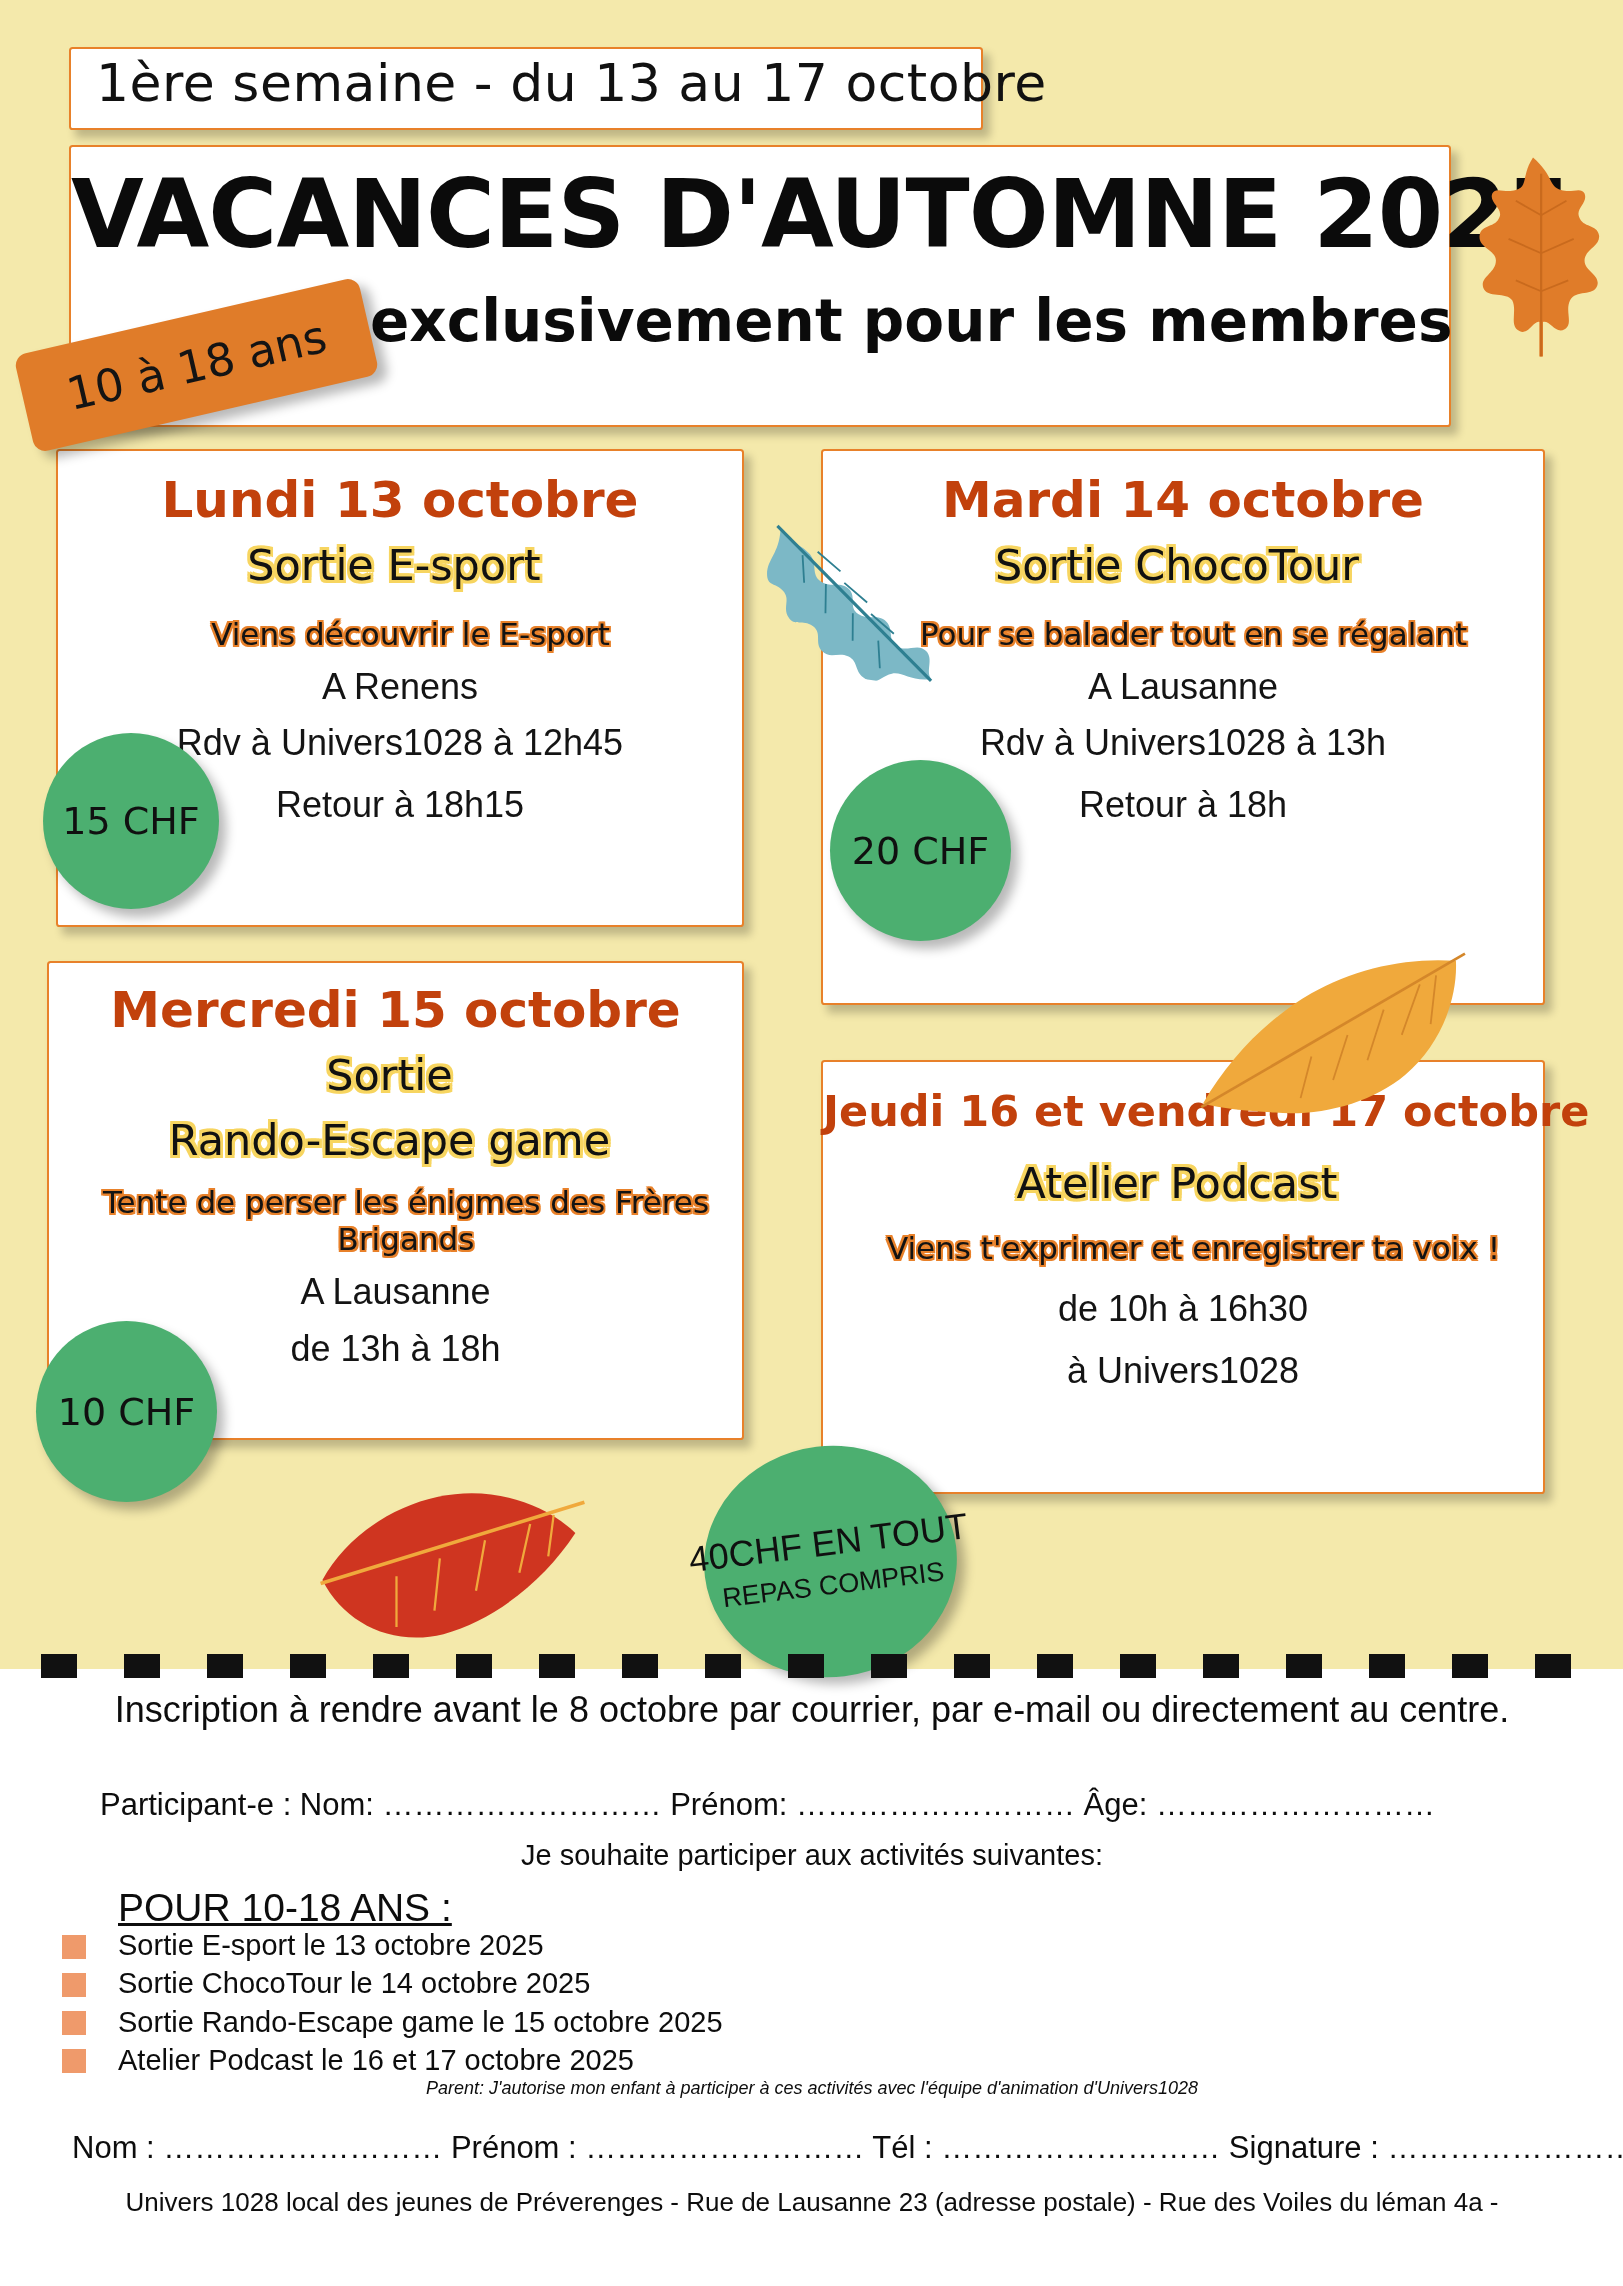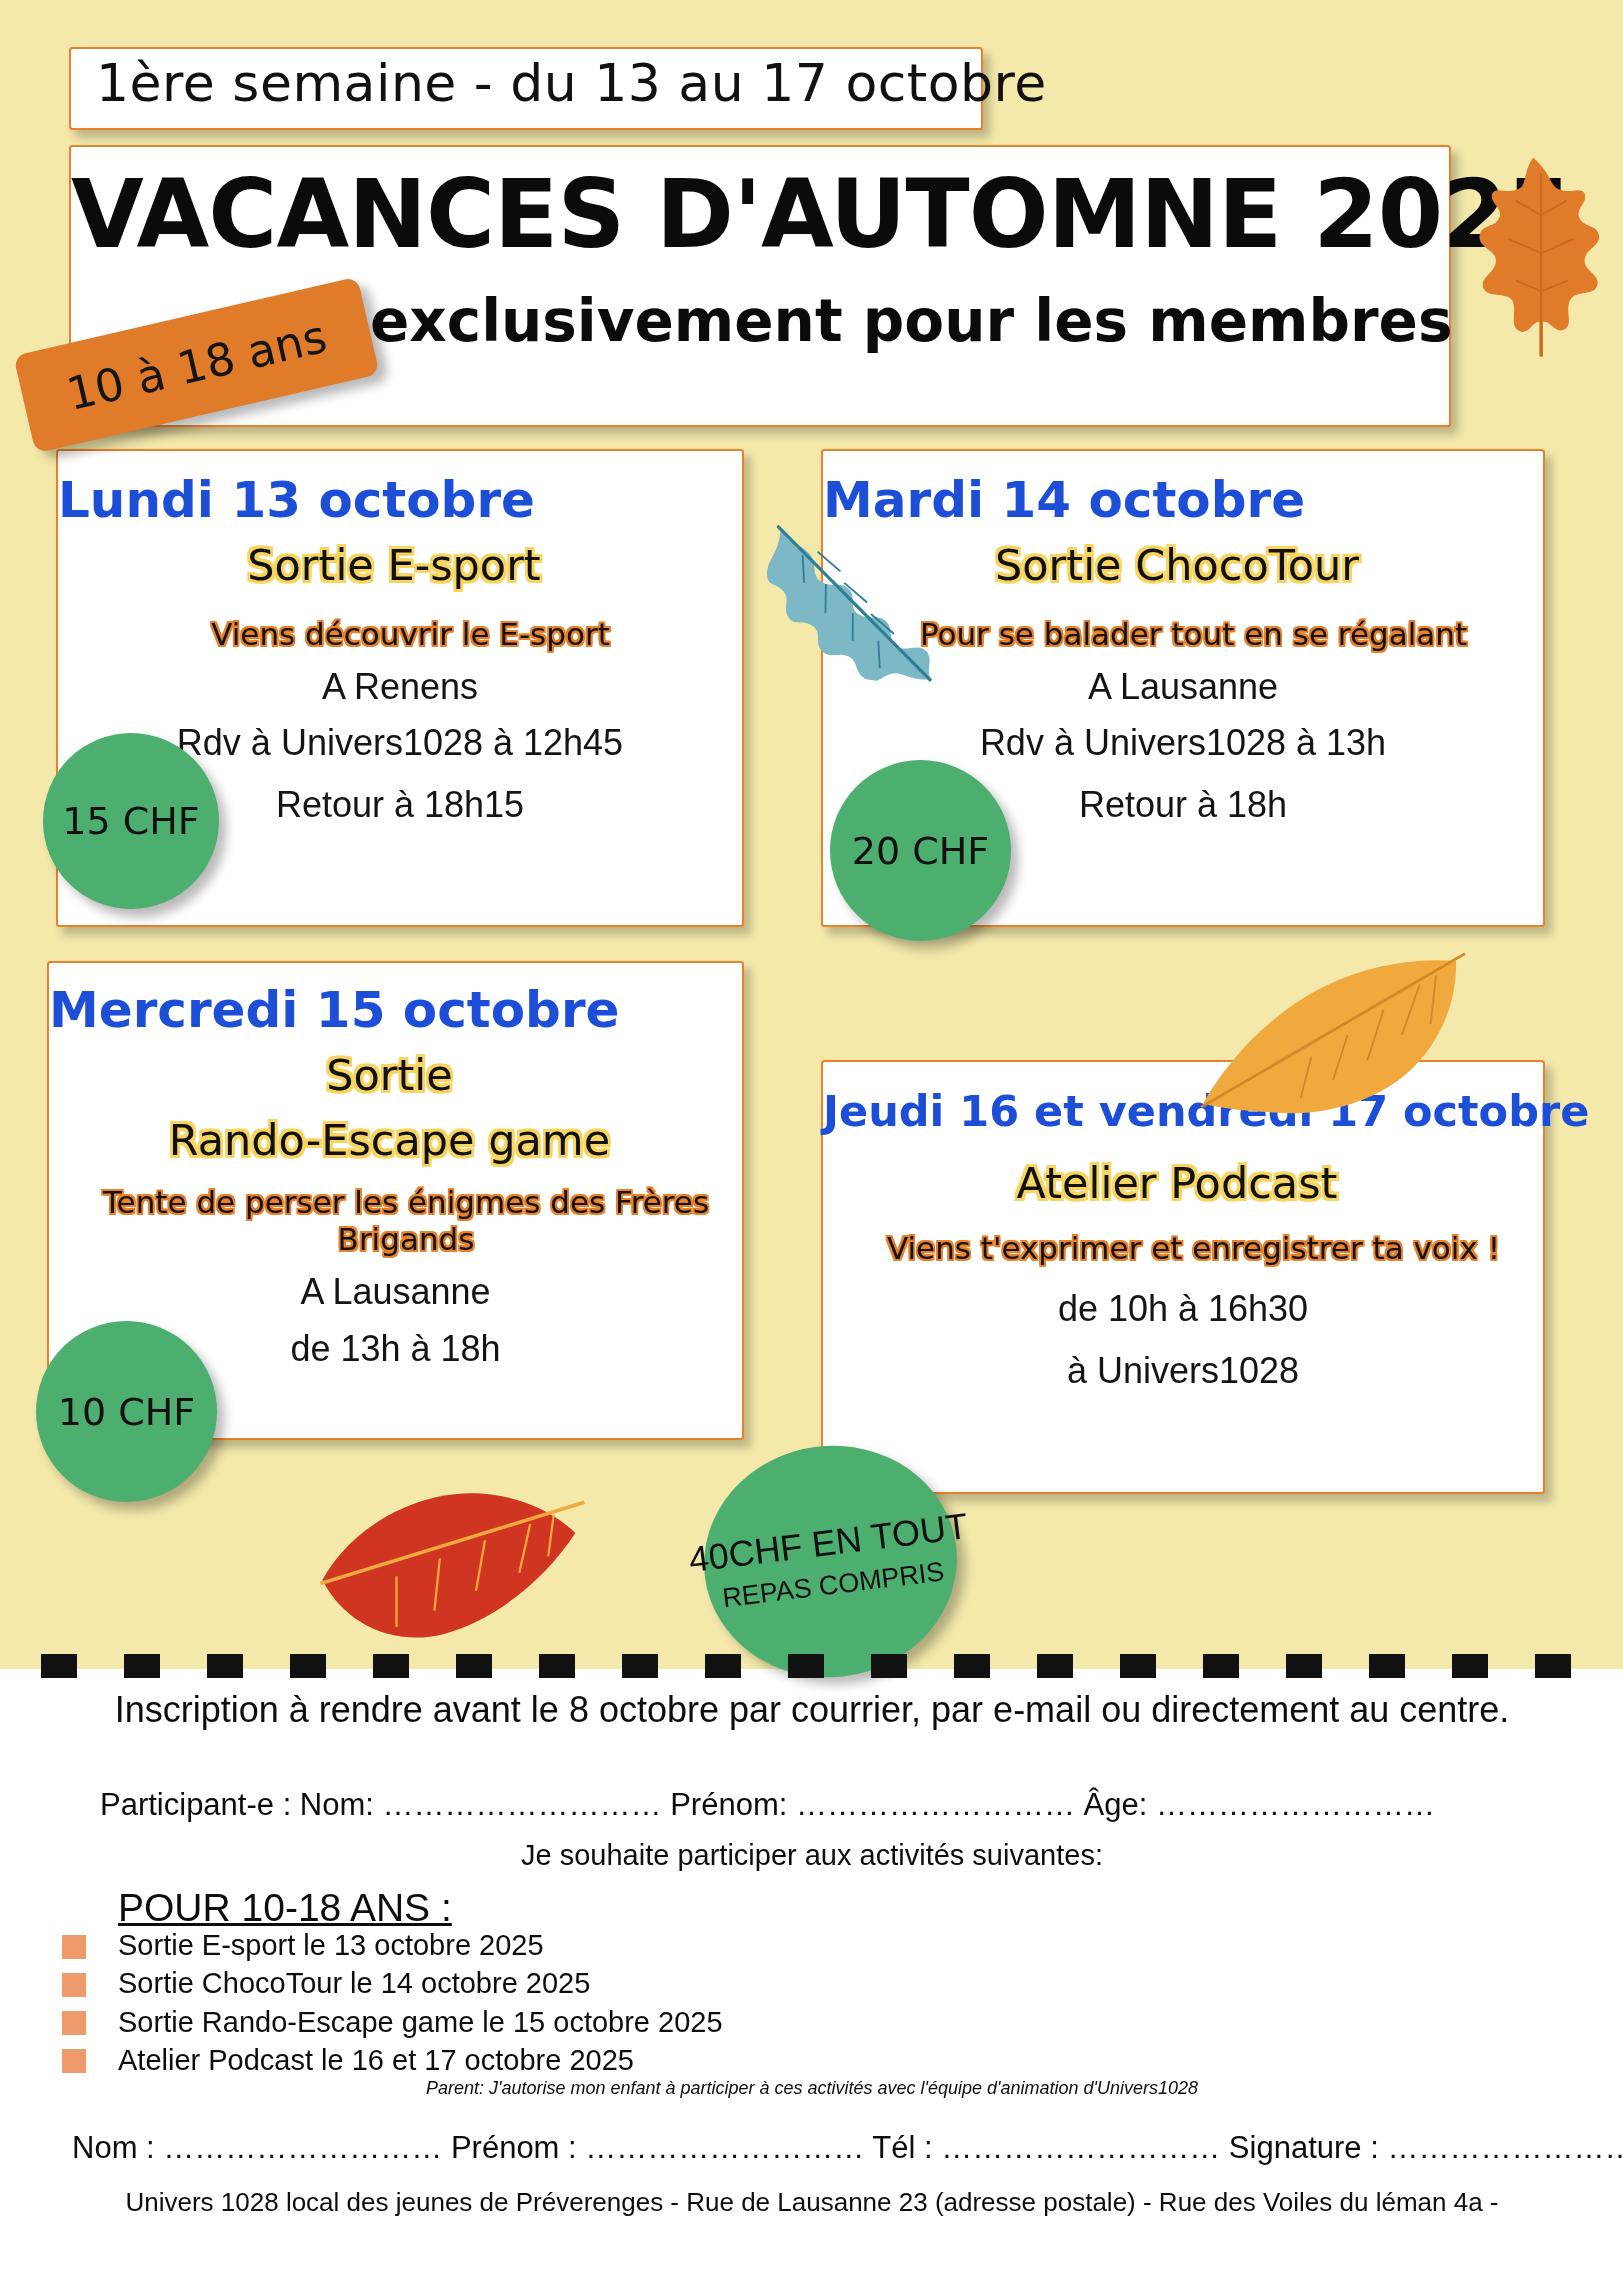--- a/index.html
+++ b/index.html
@@ -105,23 +105,24 @@
     font-size: 45px;
     color: #141414;
     white-space: nowrap;
     font-family: "DejaVu Sans", sans-serif;
   }
 
   
   .day-card .dayname {
     position: absolute;
     left: 0; right: 0;
+    text-align: center;
     font-size: 50px;
     font-weight: 700;
-    color: #1d4ed8;
+    color: #c2410c;
     white-space: nowrap;
     font-family: "DejaVu Sans", sans-serif;
   }
   .day-card .activity {
     position: absolute;
     left: 0; right: 12px;
     text-align: center;
     font-size: 43px;
     color: #111111;
     -webkit-text-stroke: 0px;
@@ -147,21 +148,21 @@
     left: 0; right: 0;
     text-align: center;
     font-size: 36px;
     color: #141414;
     white-space: nowrap;
     font-family: Liberation Sans, sans-serif;
   }
 
   
   #card-lundi   { left: 56px;  top: 449px;  width: 688px; height: 478px; }
-  #card-mardi   { left: 821px; top: 449px;  width: 724px; height: 478px; }
+  #card-mardi   { left: 821px; top: 449px;  width: 724px; height: 556px; }
   #card-mercredi{ left: 47px;  top: 961px; width: 697px; height: 479px; }
   #card-jeudi   { left: 821px; top: 1060px; width: 724px; height: 434px; }
 
   
   .price-circle {
     position: absolute;
     border-radius: 50%;
     background: #4caf70;
     box-shadow: 7.2px 8.1px 11px rgba(0,0,0,0.28);
     display: flex;

